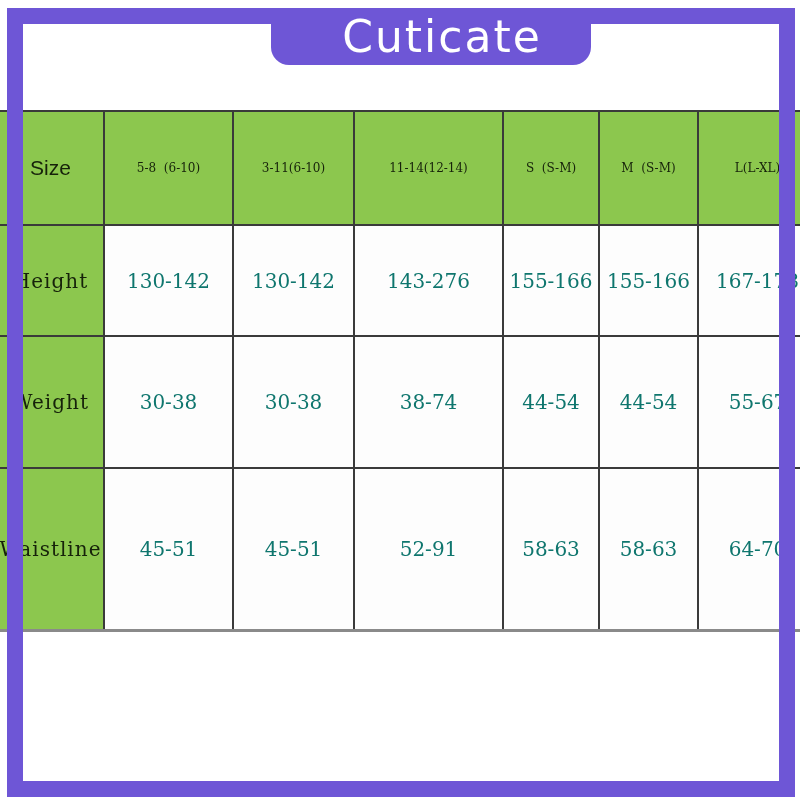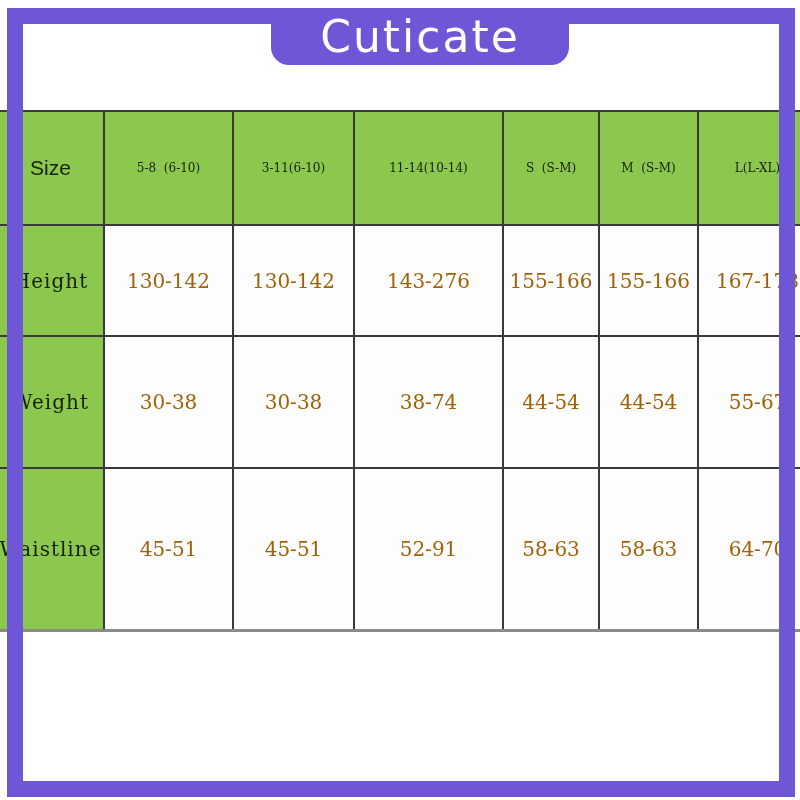--- a/index.html
+++ b/index.html
@@ -31,21 +31,21 @@
     border-bottom: 3px solid #8a8a8a;
   }
   table.size-table th,
   table.size-table td {
     border: 2px solid var(--grid-line, #3a3a3a);
     text-align: center;
     vertical-align: middle;
     white-space: pre;
     overflow: hidden;
     font-weight: normal;
-    color: #a16207;
+    color: #0f766e;
     font-size: 20px;
   }
   table.size-table thead tr { height: 114px; }
   table.size-table tbody tr:nth-child(1) { height: 111px; }
   table.size-table tbody tr:nth-child(2) { height: 132px; }
   table.size-table tbody tr:nth-child(3) { height: 162px; }
   table.size-table thead th {
     background: var(--header-green, #8CC74E);
     color: var(--text-dark, #16220a);
     font-size: 12px;
@@ -76,20 +76,21 @@
     z-index: 6;
     top: 8px;
     left: 271px;
     width: 298px;
     height: 57px;
     background: var(--frame-purple, #6E56D6);
     border-radius: 0 0 18px 18px;
     display: flex;
     align-items: center;
     justify-content: center;
+    padding-left: 22px;
   }
   .badge span {
     font-family: "DejaVu Sans", sans-serif;
     font-size: 44px;
     line-height: 1;
     color: #ffffff;
     letter-spacing: 2px;
   }
 </style>
 </head>
@@ -105,21 +106,21 @@
       <col style="width:149px">
       <col style="width:96px">
       <col style="width:99px">
       <col style="width:119px">
     </colgroup>
     <thead>
       <tr>
           <th class="size-col">Size</th>
           <th>5-8  (6-10)</th>
           <th>3-11(6-10)</th>
-          <th>11-14(10-14)</th>
+          <th>11-14(12-14)</th>
           <th>S  (S-M)</th>
           <th>M  (S-M)</th>
           <th>L(L-XL)</th>
         </tr>
     </thead>
     <tbody>
         <tr>
           <td class="label">Height</td>
           <td>130-142</td>
           <td>130-142</td>

